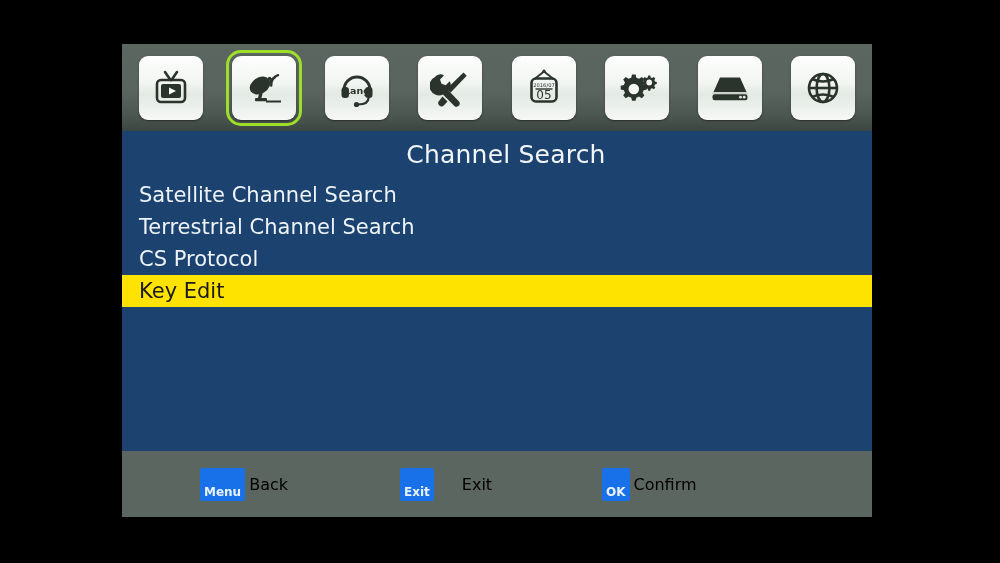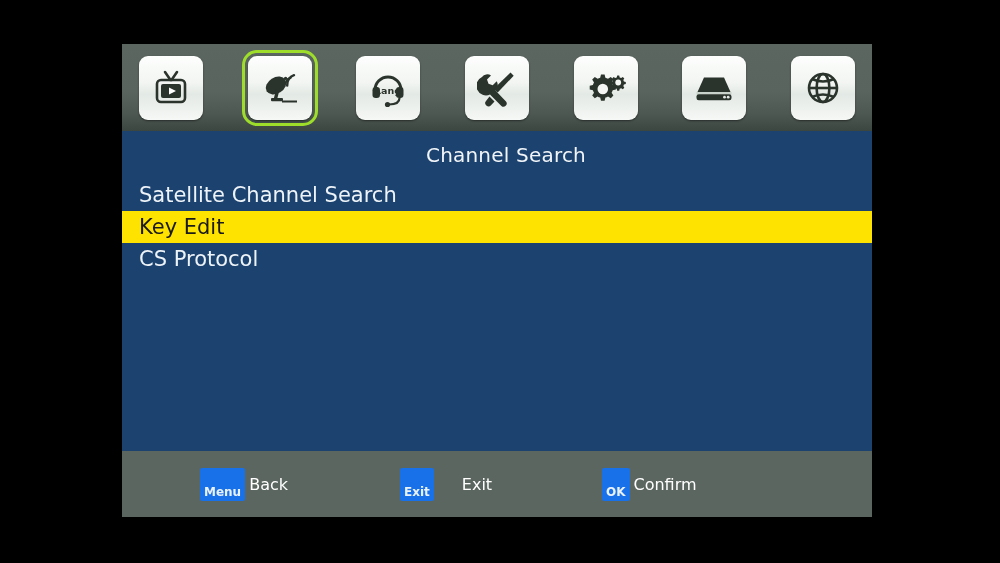--- a/index.html
+++ b/index.html
@@ -20,37 +20,37 @@
             background:linear-gradient(180deg,#fdfefd 0%,#f2f5f2 42%,#e3e9e4 60%,#f6f8f6 100%);
             box-shadow:0 1px 2px rgba(0,0,0,.45);
             display:flex;align-items:center;justify-content:center;
             position:relative;box-sizing:border-box;}
   .icon-btn.selected{outline:3px solid #9ede2a;outline-offset:3px;border-radius:9px;}
   .icon-btn svg{display:block;}
 
   
   .content{position:relative;height:320px;background:#1c4370;width:100%;}
   .title{position:absolute;top:0;left:18px;right:0;height:48px;line-height:48px;
-         text-align:center;color:#f2f5f8;font-size:20px;letter-spacing:.2px;}
+         text-align:center;color:#f2f5f8;font-size:25px;letter-spacing:.2px;}
   .menu{position:absolute;top:48px;left:0;right:0;}
   .row{height:32px;line-height:32px;color:#eef3f8;font-size:21px;
        padding-left:17px;box-sizing:border-box;white-space:nowrap;}
   .row.selected{background:#ffe300;color:#1a1a1a;}
 
   
   .footer{position:relative;height:66px;width:100%;background:#5c6660;}
   .hints{position:absolute;left:0;top:0;width:100%;height:100%;
          display:flex;align-items:center;}
   .hint{display:flex;align-items:center;position:absolute;}
   .hint.h0{left:78px;}
   .hint.h1{left:278px;gap:24px;}
   .hint.h2{left:480px;text-align:center;}
   .key{background:#1871e8;color:#eaf2fd;font-size:12px;font-weight:bold;
        padding:17px 4px 2px 4px;border-radius:2px;line-height:14px;}
-  .hintlabel{color:#ffffff;font-size:16px;margin-left:4px;}
+  .hintlabel{color:#000000;font-size:16px;margin-left:4px;}
 </style>
 </head>
 <body>
 
 <div class="screen">
   <div class="panel">
 
     <div class="iconbar">
       <div class="icons">
 
@@ -105,20 +105,32 @@
               <g fill="#2b332d">
                 <path d="M5 9 a6.5 6.5 0 0 1 9 -1.5 l-4 4 1.5 4.2 4.2 1.5 4-4 A6.5 6.5 0 0 1 18 22
                          l11 11.5 a3.2 3.2 0 0 1 -4.6 4.4 L13 26.5 A6.5 6.5 0 0 1 5 9 z"></path>
                 <path d="M33.5 4.5 l3.2 3.2 -16 16.8 -4.2 -3.6 z"></path>
                 <path d="M12.5 28.5 l5 5 -3.5 3.8 a3.3 3.3 0 0 1 -4.8 -4.6 z"></path>
               </g>
             </svg>
           </span>
         </div>
 
+        <div class="icon-btn">
+          <span>
+            <svg width="40" height="40" viewBox="0 0 40 40">
+              <path d="M20 3.5 L10.5 11 M20 3.5 L29.5 11" stroke="#2b332d" stroke-width="1.8" fill="none"></path>
+              <circle cx="20" cy="3.2" r="1.6" fill="#2b332d"></circle>
+              <rect x="7.5" y="10.5" width="25" height="23" rx="4.5" fill="none" stroke="#2b332d" stroke-width="2.6"></rect>
+              <text x="20" y="19" font-family="DejaVu Sans, sans-serif" font-size="5.2" fill="#2b332d" text-anchor="middle">2016/07</text>
+              <line x1="11.5" y1="21" x2="28.5" y2="21" stroke="#2b332d" stroke-width="1.4"></line>
+              <text x="20" y="31" font-family="DejaVu Sans, sans-serif" font-size="12" fill="#2b332d" text-anchor="middle">05</text>
+            </svg>
+          </span>
+        </div>
 
         <div class="icon-btn">
           <span>
             <svg width="42" height="40" viewBox="0 0 42 40">
               <g fill="#2b332d">
                 <path d="M16 6.5 l3.6 0 .8 3.2 a9.6 9.6 0 0 1 2.6 1.1 l2.8 -1.8 2.6 2.6 -1.8 2.8
                          a9.6 9.6 0 0 1 1.1 2.6 l3.2 .8 0 3.6 -3.2 .8 a9.6 9.6 0 0 1 -1.1 2.6 l1.8 2.8
                          -2.6 2.6 -2.8 -1.8 a9.6 9.6 0 0 1 -2.6 1.1 l-.8 3.2 -3.6 0 -.8 -3.2
                          a9.6 9.6 0 0 1 -2.6 -1.1 l-2.8 1.8 -2.6 -2.6 1.8 -2.8 a9.6 9.6 0 0 1 -1.1 -2.6
                          l-3.2 -.8 0 -3.6 3.2 -.8 a9.6 9.6 0 0 1 1.1 -2.6 l-1.8 -2.8 2.6 -2.6 2.8 1.8
@@ -162,22 +174,23 @@
           </span>
         </div>
 
       </div>
     </div>
 
     <div class="content">
       <div class="title">Channel Search</div>
       <div class="menu">
         <div class="row">Satellite Channel Search</div>
+        <div class="row">Terrestrial Channel Search</div>
+        <div class="row">CS Protocol</div>
         <div class="row selected">Key Edit</div>
-        <div class="row">CS Protocol</div>
       </div>
     </div>
 
     <div class="footer">
       <div class="hints">
 
         <div class="hint h0">
           <span class="key">Menu</span>
           <span class="hintlabel">Back</span>
         </div>

